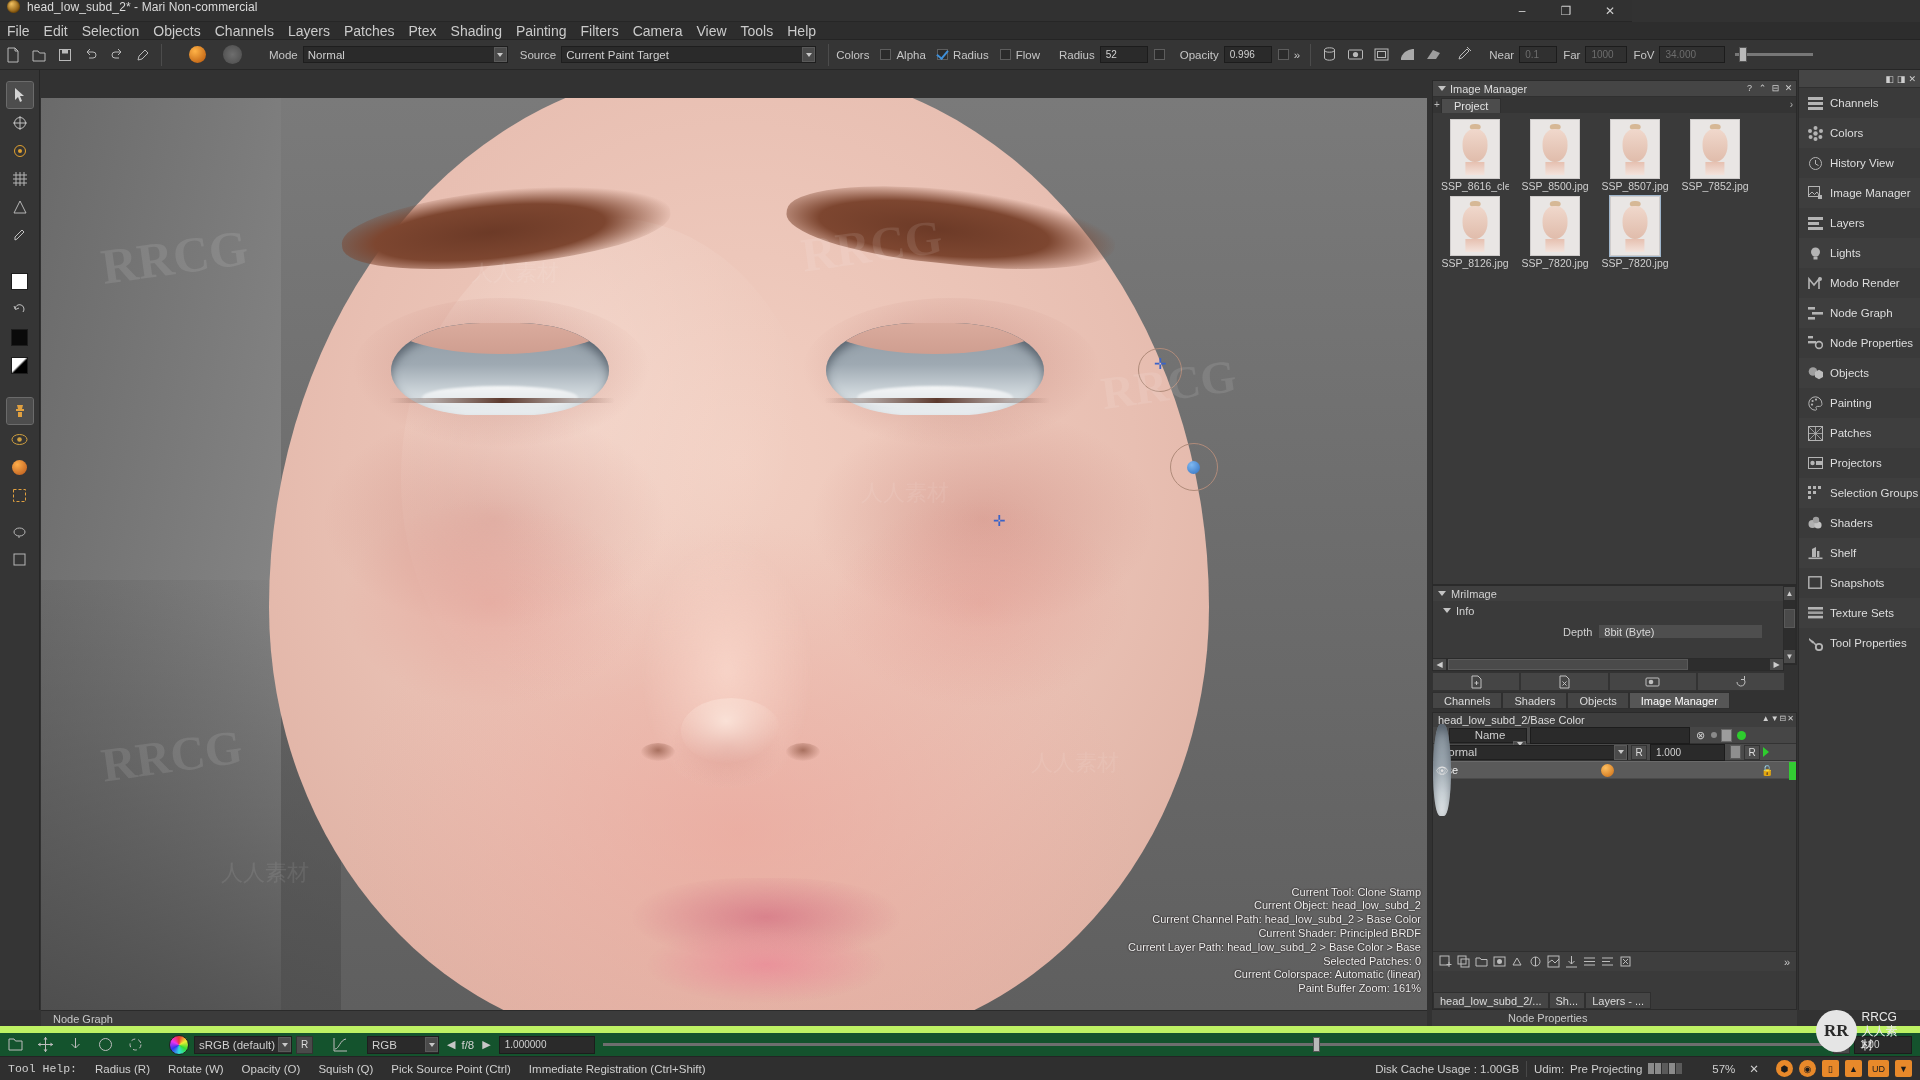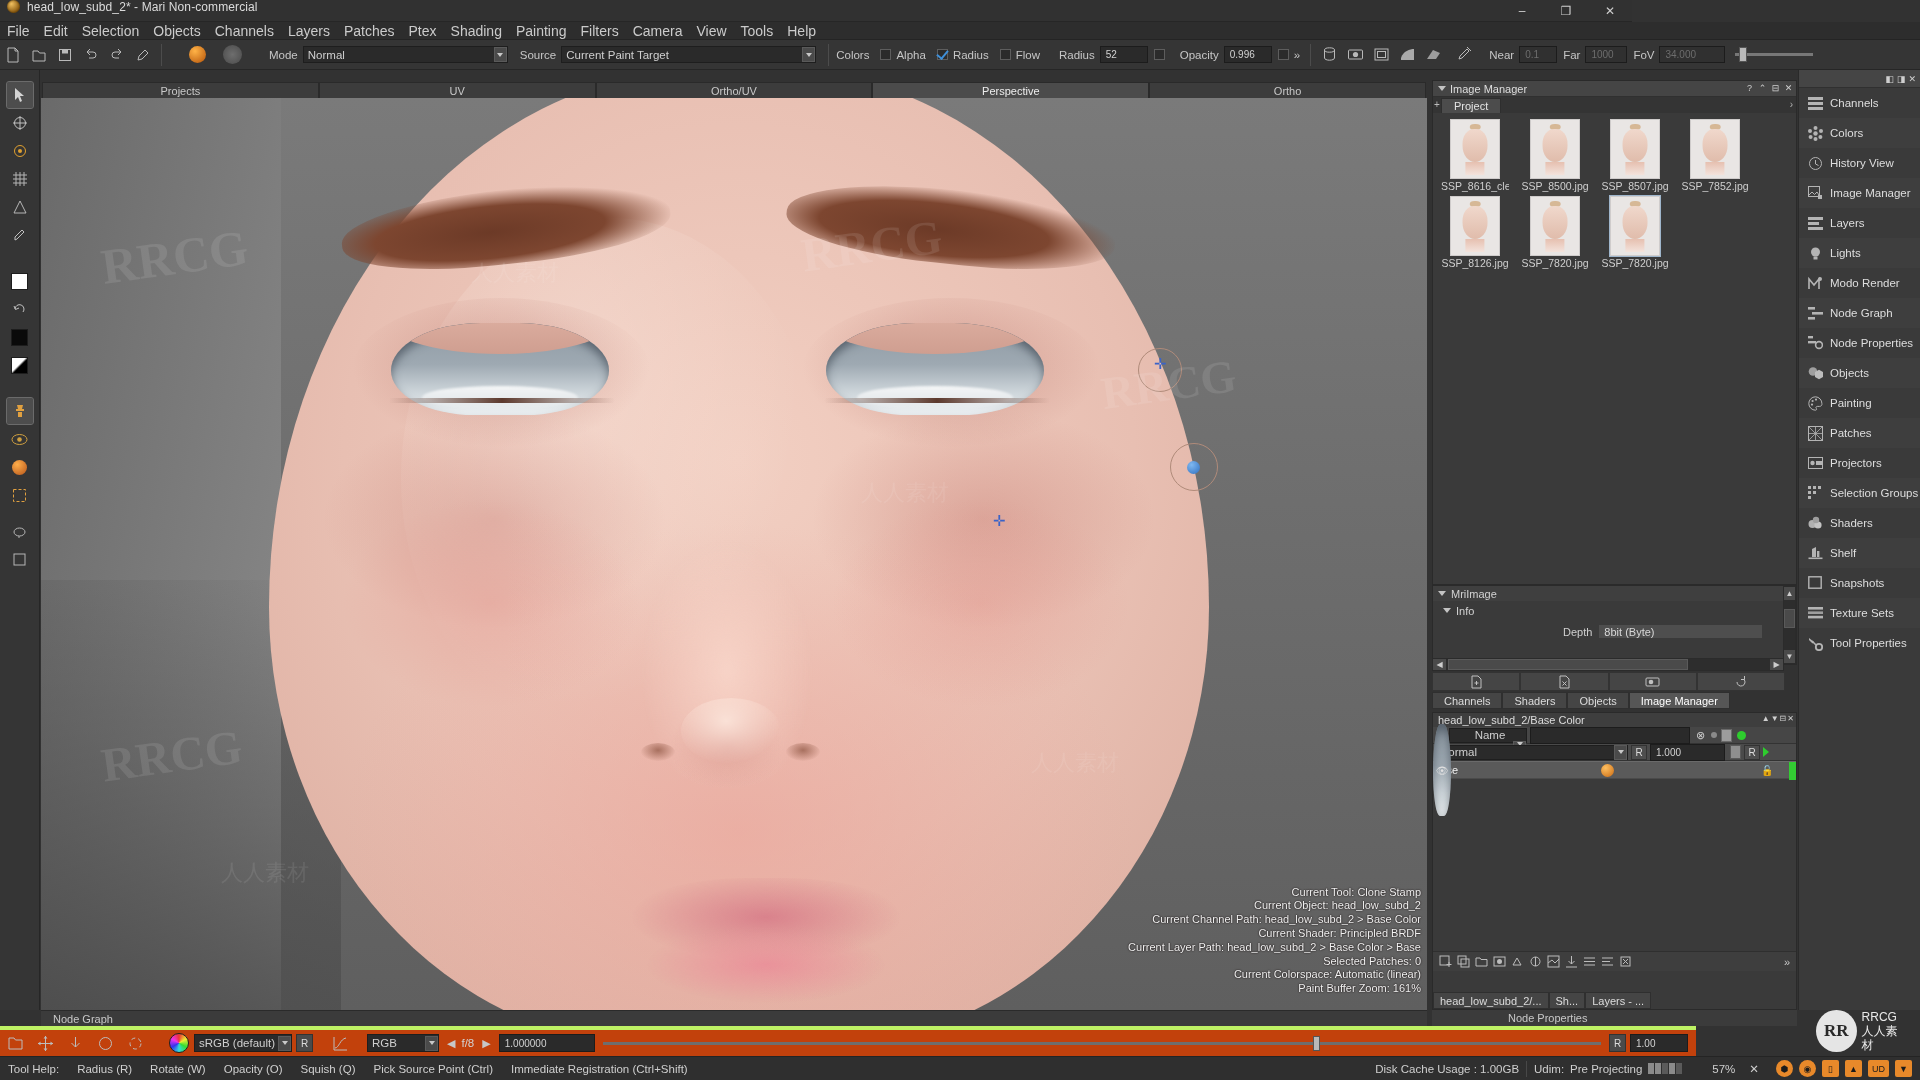--- a/index.html
+++ b/index.html
@@ -290,22 +290,22 @@
   }
   .palrail-head { height:18px; background:#454545; display:flex; align-items:center; justify-content:flex-end;
     padding-right:4px; gap:3px; color:#cfcfcf; font-size:9px; border-bottom:1px solid #303030;}
   .pal-item { height:30px; display:flex; align-items:center; padding-left:8px; gap:7px; }
   .pal-item:nth-child(even) { background:#3e3e3e; }
   .pal-item .ic { width:16px;height:16px; display:flex;align-items:center;justify-content:center; color:#b4b4b4;}
   .pal-item .lb { font-size:11.5px; color:#dedede; white-space:nowrap; }
 
   
   .bottombar {
-    position:absolute; left:0; top:1026px; width:1696px; height:30px;
-    background:#c2410c; border-top:4px solid #bef264; display:flex; align-items:center;
+    position:absolute; left:0; top:1026px; width:1920px; height:30px;
+    background:#14532d; border-top:7px solid #bef264; display:flex; align-items:center;
   }
   .bb-icon { width:26px;height:26px; margin:0 2px; display:flex;align-items:center;justify-content:center;
     color:#bdbdbd; border-radius:2px; }
   .colorswatch { width:20px;height:20px;border-radius:50%;
     background:conic-gradient(#e33,#ee3,#3d3,#3dd,#33e,#e3e,#e33); border:1px solid #222; }
   .wide-slider { flex:1; height:3px; background:#6e6e6e; position:relative; margin:0 8px; }
   .wide-slider .k { position:absolute; left:0; top:-6px; width:7px;height:15px;background:#b9b9b9;border:1px solid #555;}
   .statusbar {
     position:absolute; left:0; top:1056px; width:1920px; height:24px;
     background:#2f2f2f; border-top:1px solid #242424; display:flex; align-items:center;
@@ -567,27 +567,20 @@
           <path d="M7 12v2" stroke="#b6b6b6"></path>
         </svg>
     </div>
     <div class="lt">
       <svg width="15" height="15" viewBox="0 0 15 15">
           <rect x="2" y="2" width="11" height="11" fill="none" stroke="#b6b6b6"></rect>
         </svg>
     </div>
   </div>
 
-  <div class="viewtabs" id="viewtabs">
-      <div class="vtab">Projects</div>
-      <div class="vtab">UV</div>
-      <div class="vtab">Ortho/UV</div>
-      <div class="vtab active">Perspective</div>
-      <div class="vtab">Ortho</div>
-    </div>
 
   <div class="viewport">
     <div class="bg-grey"></div>
     <div class="wall-l"></div>
     <div class="wall-shadow"></div>
 
     <div class="face"></div>
     <div class="face-hl"></div>
     <div class="cheek l"></div>
     <div class="cheek r"></div>
@@ -1172,21 +1165,21 @@
     <span style="font-size:11px;color:#c7c7c7;margin-left:8px;">▶</span>
     <div class="numbox" style="width:96px;margin-left:8px;height:18px;">1.000000</div>
     <div class="wide-slider">
         <div class="k" style="left:710px;"></div>
       </div>
     <div style="width:17px;height:18px;background:#4a4a4a;border:1px solid #333;display:flex;align-items:center;justify-content:center;font-size:10px;color:#dcdcdc;">R</div>
     <div class="numbox" style="width:58px;margin-left:4px;margin-right:8px;height:18px;">1.00</div>
   </div>
 
   <div class="statusbar">
-    <span class="sb-label" style="margin-left:8px;">Tool Help:</span>
+    <span class="sb-label" style="margin-left:8px;font-family:Liberation Mono, monospace;">Tool Help:</span>
     <div id="shortcuts" style="display:flex;align-items:center;">
         <span class="sb-label" style="margin-left: 18px;">Radius (R)</span>
         <span class="sb-label" style="margin-left: 18px;">Rotate (W)</span>
         <span class="sb-label" style="margin-left: 18px;">Opacity (O)</span>
         <span class="sb-label" style="margin-left: 18px;">Squish (Q)</span>
         <span class="sb-label" style="margin-left: 18px;">Pick Source Point (Ctrl)</span>
         <span class="sb-label" style="margin-left: 18px;">Immediate Registration (Ctrl+Shift)</span>
       </div>
     <div style="margin-left:auto;display:flex;align-items:center;">
       <span class="sb-label">Disk Cache Usage : 1.00GB</span>

